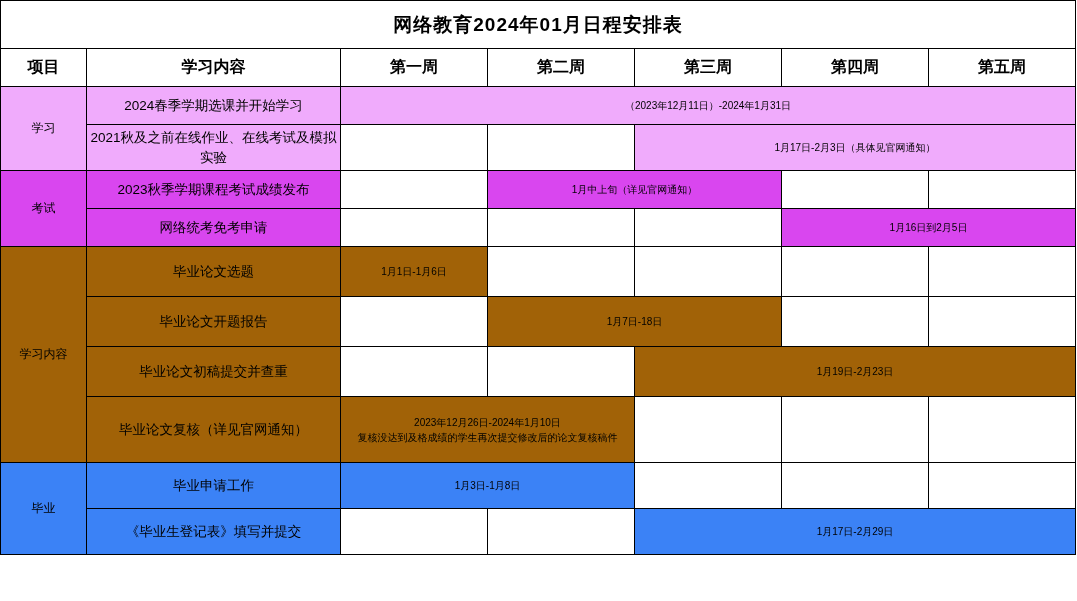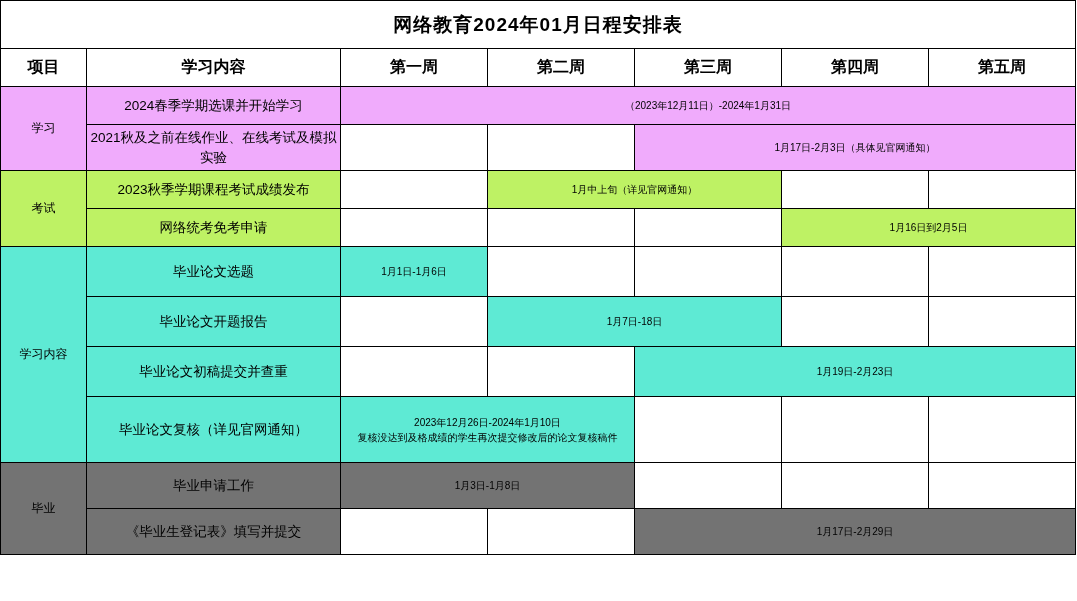--- a/index.html
+++ b/index.html
@@ -50,23 +50,23 @@
   .val-cell {
     font-size: 10px;
     line-height: 1.5;
     padding: 5px 4px;
   }
   .row-h1 { height: 38px; }
   .row-h2 { height: 46px; }
   .row-h3 { height: 50px; }
   .row-h4 { height: 66px; }
   .c-study  { background: #f0abfc; }
-  .c-exam   { background: #bef264; }
-  .c-thesis { background: #5eead4; }
-  .c-grad   { background: #737373; }
+  .c-exam   { background: #d946ef; }
+  .c-thesis { background: #a16207; }
+  .c-grad   { background: #3b82f6; }
   .c-white  { background: #ffffff; }
   .multiline { white-space: pre-line; }
 </style>
 </head>
 <body>
 
 <table id="schedule">
   <colgroup>
     <col style="width:86px">
     <col style="width:254px">

